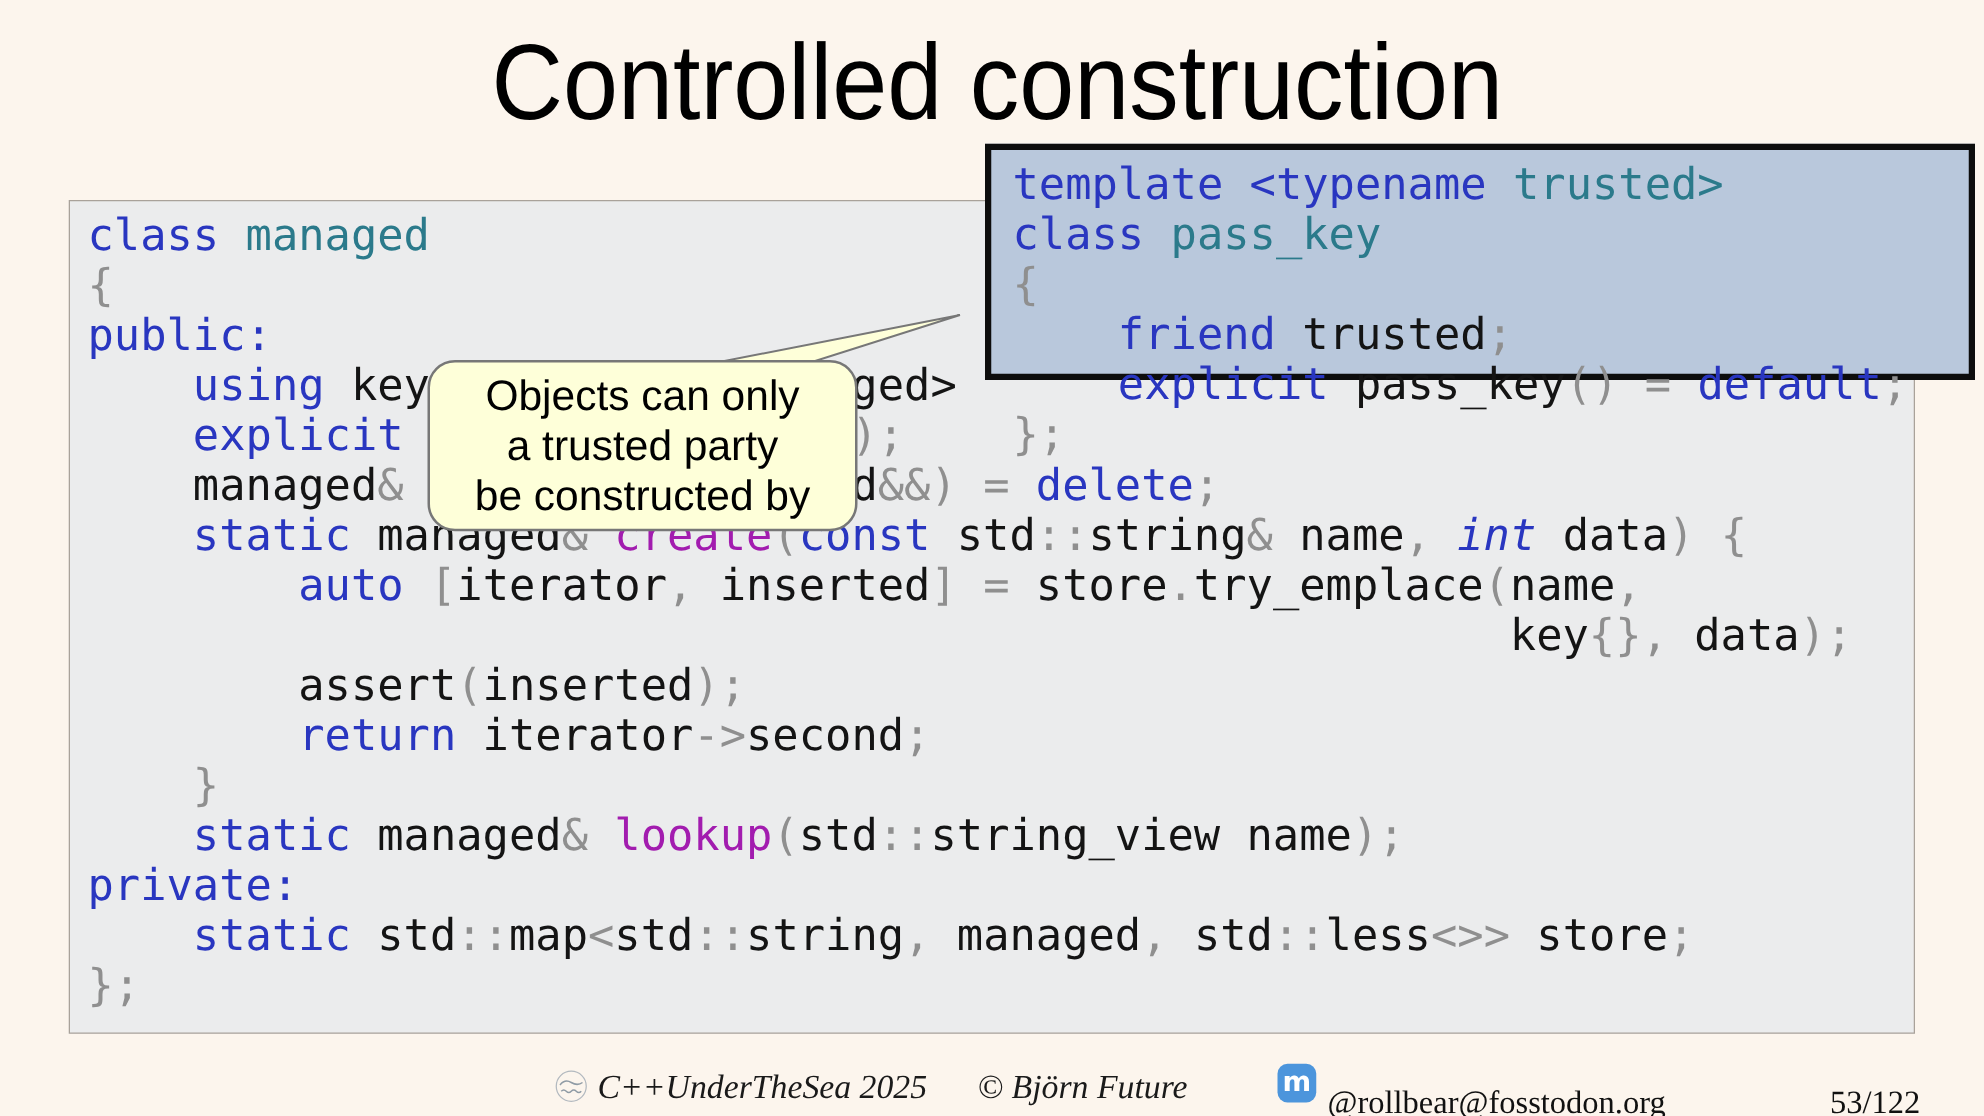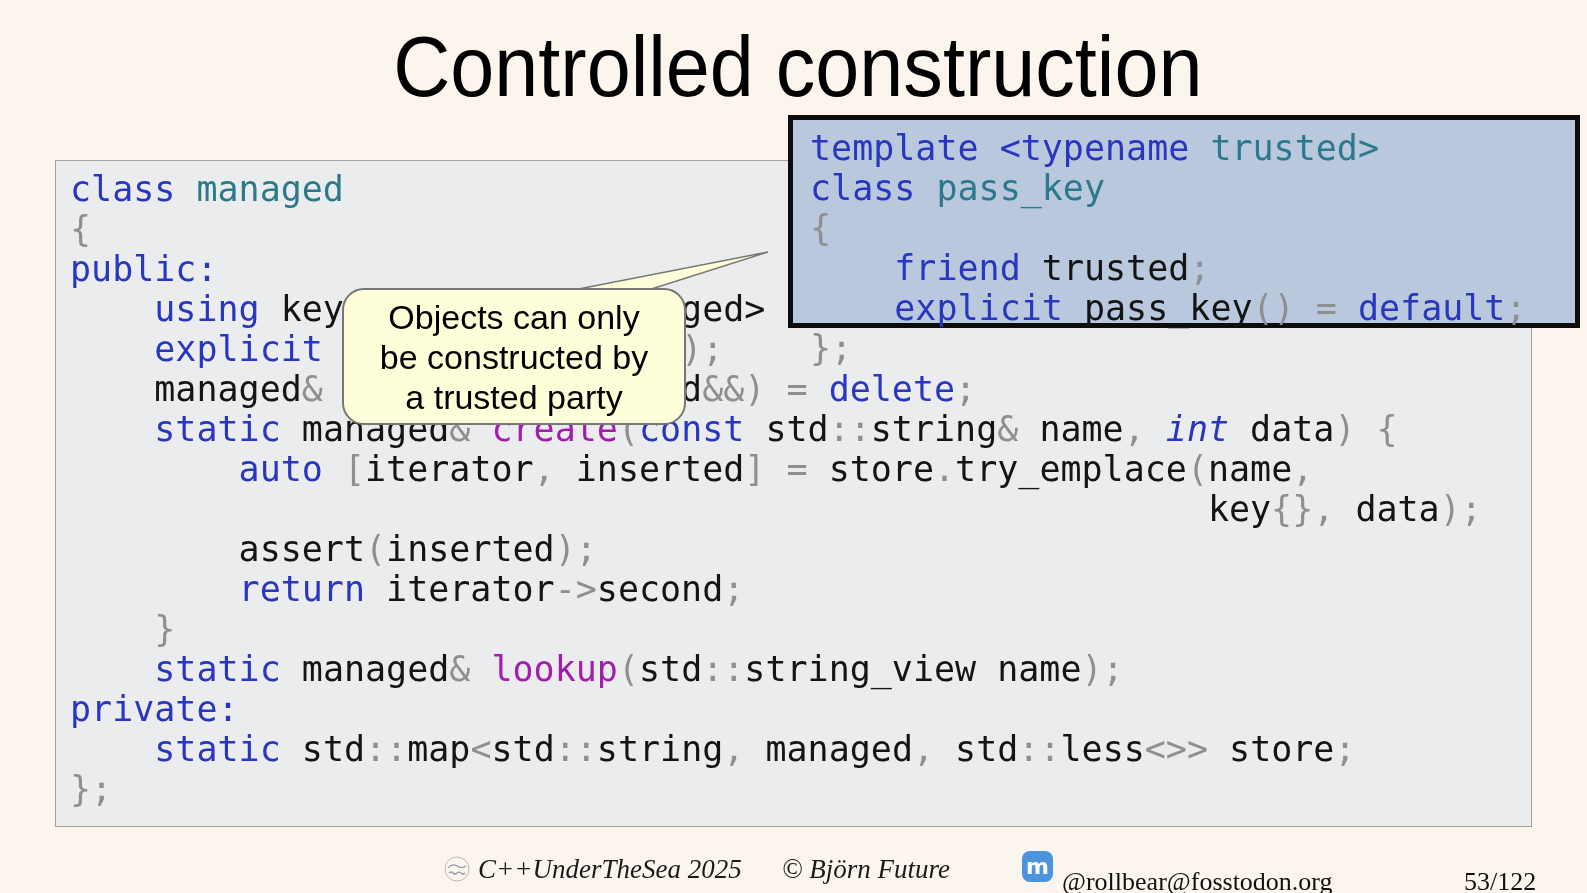--- a/index.html
+++ b/index.html
@@ -20,21 +20,21 @@
     position:absolute; box-sizing:border-box;
     font-family:"DejaVu Sans Mono", monospace;
     font-size:35px; line-height:40px; white-space:pre;
   }
   .code-main {
     left:55px; top:160px; width:1477px; height:667px;
     background:#ebeced; border:1px solid #a9a29a;
     padding:8px 0 0 14px; z-index:1;
   }
   .code-overlay {
-    left:788px; top:115px; width:792px; height:213px;
+    left:788px; top:115px; width:792px; height:189px;
     background:#b9c8dc; border:5px solid #0d0d0d;
     padding:8px 0 0 17px; z-index:4;
   }
   .code-line { height:40px; }
   .c-k { color:#2936c0; }
   .c-t { color:#2b7a8b; }
   .c-f { color:#a21caf;margin-top:40px; }
   .c-p { color:#8f8f8f; }
   .c-n { color:#141414; }
   .c-d { color:#2936c0; font-style:italic;margin-top:44px; }
@@ -83,22 +83,22 @@
   </div>
 
   <div class="codebox code-main"><div class="code-line"><span class="c-k">class</span><span class="c-n"> </span><span class="c-t">managed</span></div><div class="code-line"><span class="c-p">{</span></div><div class="code-line"><span class="c-k">public:</span></div><div class="code-line"><span class="c-n">    </span><span class="c-k">using</span><span class="c-n"> key </span><span class="c-p">=</span><span class="c-n"> pass_key&lt;managed&gt;</span></div><div class="code-line"><span class="c-n">    </span><span class="c-k">explicit</span><span class="c-n"> managed</span><span class="c-p">(</span><span class="c-n">key</span><span class="c-p">,</span><span class="c-n"> </span><span class="c-d">int</span><span class="c-p">);</span></div><div class="code-line"><span class="c-n">    managed</span><span class="c-p">&amp;</span><span class="c-n"> operator</span><span class="c-p">=(</span><span class="c-n">managed</span><span class="c-p">&amp;&amp;)</span><span class="c-n"> </span><span class="c-p">=</span><span class="c-n"> </span><span class="c-k">delete</span><span class="c-p">;</span></div><div class="code-line"><span class="c-n">    </span><span class="c-k">static</span><span class="c-n"> managed</span><span class="c-p">&amp;</span><span class="c-n"> </span><span class="c-f">create</span><span class="c-p">(</span><span class="c-k">const</span><span class="c-n"> std</span><span class="c-p">::</span><span class="c-n">string</span><span class="c-p">&amp;</span><span class="c-n"> name</span><span class="c-p">,</span><span class="c-n"> </span><span class="c-d">int</span><span class="c-n"> data</span><span class="c-p">)</span><span class="c-n"> </span><span class="c-p">{</span></div><div class="code-line"><span class="c-n">        </span><span class="c-k">auto</span><span class="c-n"> </span><span class="c-p">[</span><span class="c-n">iterator</span><span class="c-p">,</span><span class="c-n"> inserted</span><span class="c-p">]</span><span class="c-n"> </span><span class="c-p">=</span><span class="c-n"> store</span><span class="c-p">.</span><span class="c-n">try_emplace</span><span class="c-p">(</span><span class="c-n">name</span><span class="c-p">,</span></div><div class="code-line"><span class="c-n">                                                      key</span><span class="c-p">{},</span><span class="c-n"> data</span><span class="c-p">);</span></div><div class="code-line"><span class="c-n">        assert</span><span class="c-p">(</span><span class="c-n">inserted</span><span class="c-p">);</span></div><div class="code-line"><span class="c-n">        </span><span class="c-k">return</span><span class="c-n"> iterator</span><span class="c-p">-&gt;</span><span class="c-n">second</span><span class="c-p">;</span></div><div class="code-line"><span class="c-n">    </span><span class="c-p">}</span></div><div class="code-line"><span class="c-n">    </span><span class="c-k">static</span><span class="c-n"> managed</span><span class="c-p">&amp;</span><span class="c-n"> </span><span class="c-f">lookup</span><span class="c-p">(</span><span class="c-n">std</span><span class="c-p">::</span><span class="c-n">string_view name</span><span class="c-p">);</span></div><div class="code-line"><span class="c-k">private:</span></div><div class="code-line"><span class="c-n">    </span><span class="c-k">static</span><span class="c-n"> std</span><span class="c-p">::</span><span class="c-n">map</span><span class="c-p">&lt;</span><span class="c-n">std</span><span class="c-p">::</span><span class="c-n">string</span><span class="c-p">,</span><span class="c-n"> managed</span><span class="c-p">,</span><span class="c-n"> std</span><span class="c-p">::</span><span class="c-n">less</span><span class="c-p">&lt;&gt;&gt;</span><span class="c-n"> store</span><span class="c-p">;</span></div><div class="code-line"><span class="c-p">};</span></div></div>
 
   <svg class="bubble-tail" viewBox="0 0 450 80" xmlns="http://www.w3.org/2000/svg">
     <polygon points="170,62 426,12 300,52" fill="#feffd9" stroke="#777" stroke-width="1.5"></polygon>
   </svg>
 
   <div class="bubble">
     <div>Objects can only</div>
+    <div>a trusted party</div>
     <div>be constructed by</div>
-    <div>a trusted party</div>
   </div>
 
   <div class="codebox code-overlay"><div class="code-line"><span class="c-k">template</span><span class="c-n"> </span><span class="c-k">&lt;typename</span><span class="c-n"> </span><span class="c-t">trusted&gt;</span></div><div class="code-line"><span class="c-k">class</span><span class="c-n"> </span><span class="c-t">pass_key</span></div><div class="code-line"><span class="c-p">{</span></div><div class="code-line"><span class="c-n">    </span><span class="c-k">friend</span><span class="c-n"> trusted</span><span class="c-p">;</span></div><div class="code-line"><span class="c-n">    </span><span class="c-k">explicit</span><span class="c-n"> pass_key</span><span class="c-p">()</span><span class="c-n"> </span><span class="c-p">=</span><span class="c-n"> </span><span class="c-k">default</span><span class="c-p">;</span></div><div class="code-line"><span class="c-p">};</span></div></div>
 
   <div class="footer">
     <svg class="logo-badge" viewBox="0 0 28 28" xmlns="http://www.w3.org/2000/svg">
       <circle cx="14" cy="14" r="12" fill="none" stroke="#9aa5b0" stroke-width="1"></circle>
       <path d="M5 13 Q9 8 14 11 T23 11" fill="none" stroke="#6b7d8d" stroke-width="1.2"></path>
       <path d="M6 18 q2 -2 4 0 q2 2 4 0 q2 -2 4 0 q2 2 4 0" fill="none" stroke="#6b7d8d" stroke-width="1.2"></path>
     </svg>

